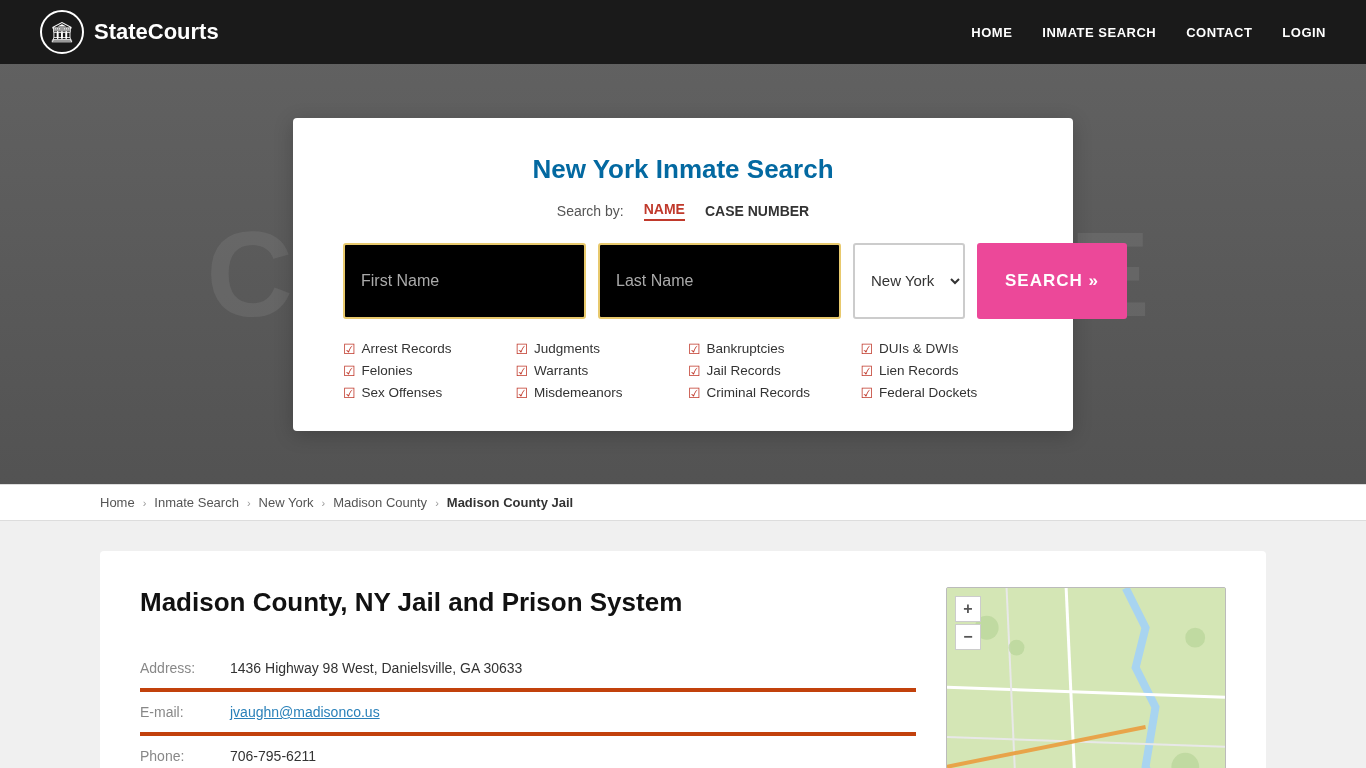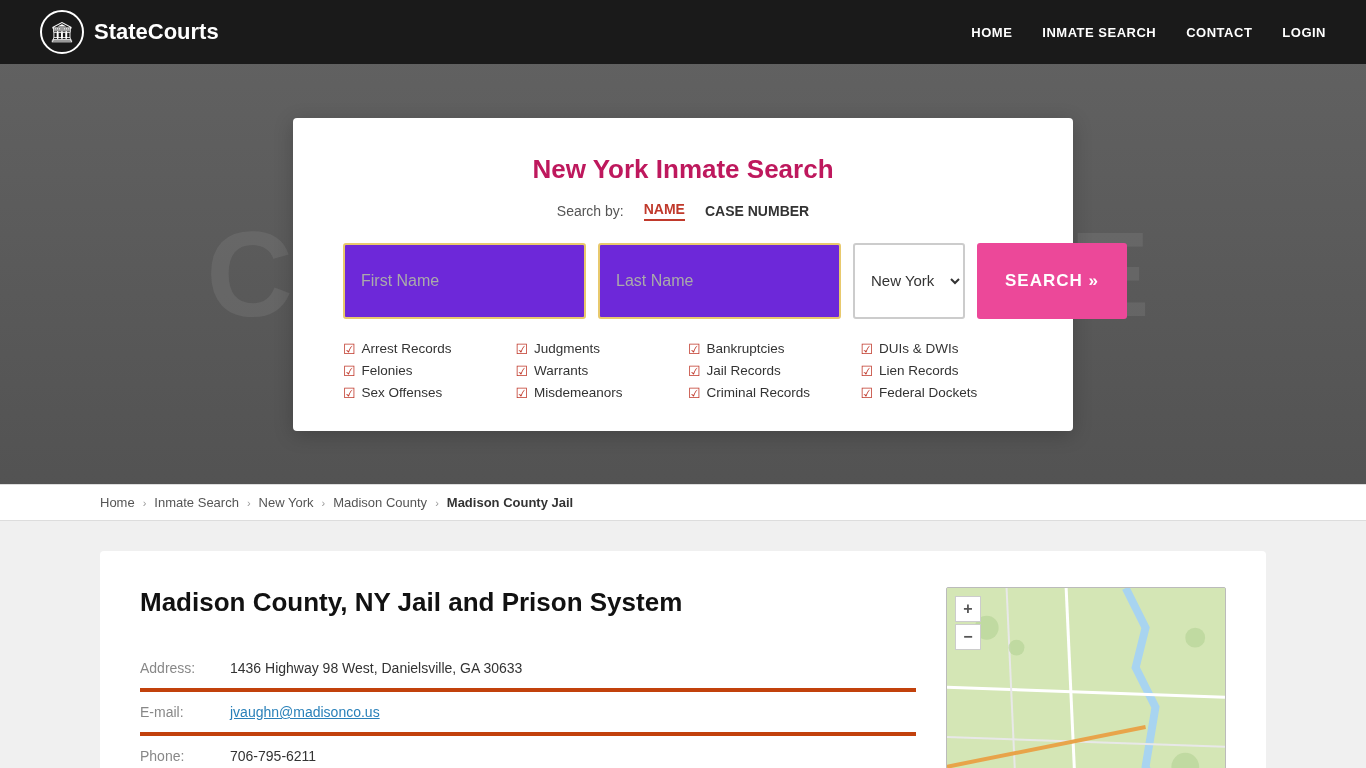--- a/index.html
+++ b/index.html
@@ -89,21 +89,21 @@
       border-radius: 4px;
       padding: 36px 50px 30px 50px;
       width: 780px;
       max-width: 95%;
       box-shadow: 0 4px 20px rgba(0,0,0,0.2);
     }
     .search-card-title {
       text-align: center;
       font-size: 26px;
       font-weight: bold;
-      color: #be185d;
+      color: #0369a1;
       margin-bottom: 16px;
     }
     .search-tabs {
       display: flex;
       align-items: center;
       justify-content: center;
       gap: 20px;
       margin-bottom: 22px;
     }
     .search-tabs .label {
@@ -126,21 +126,21 @@
     }
     .search-inputs {
       display: flex;
       gap: 12px;
       margin-bottom: 22px;
     }
     .input-first, .input-last {
       flex: 1;
       padding: 27px 16px;
       border: 2px solid #e8c96d;
-      background: #6d28d9;
+      background: #000000;
       font-size: 16px;
       color: #aaa;
       border-radius: 3px;
       outline: none;
     }
     .input-first::placeholder, .input-last::placeholder { color: #aaa; }
     .select-state {
       width: 200px;
       padding: 14px 12px;
       border: 2px solid #ccc;

